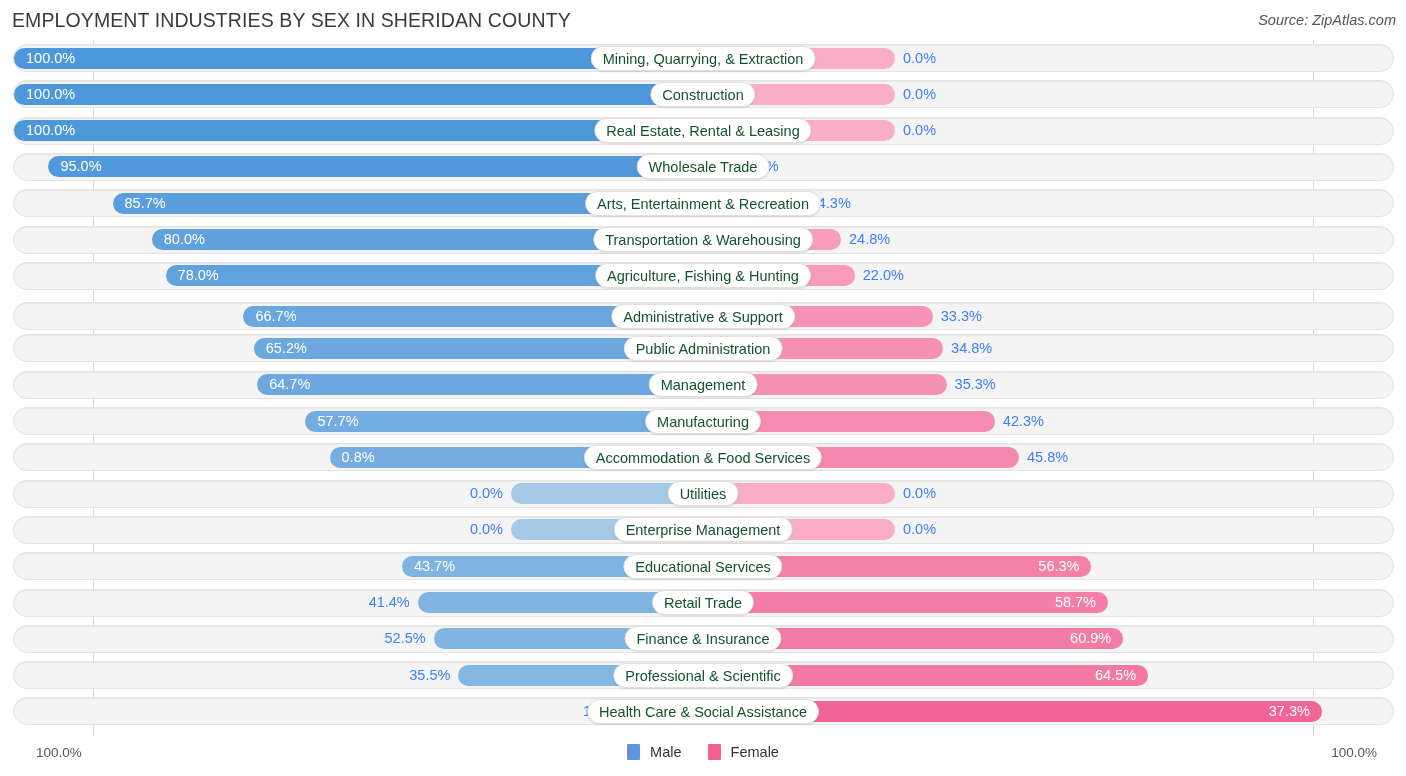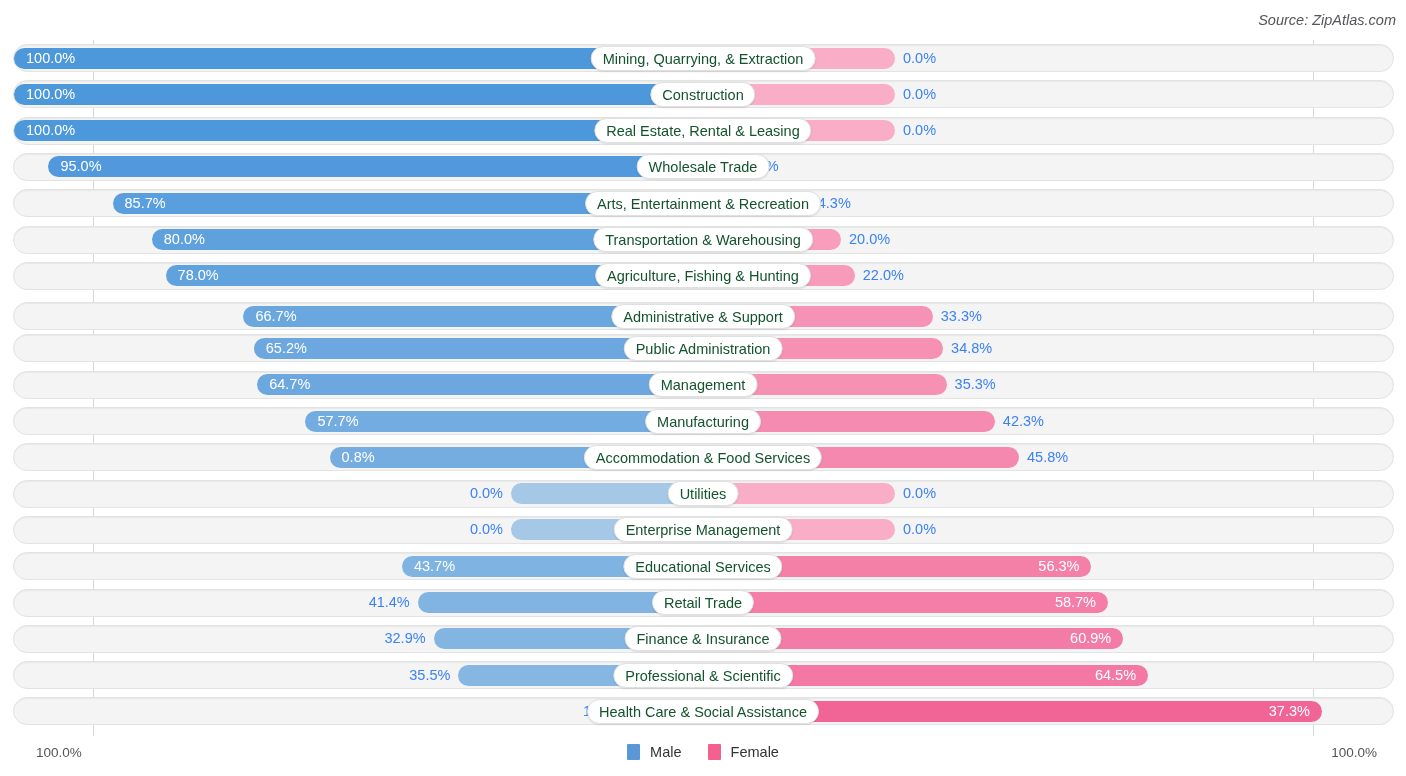--- a/index.html
+++ b/index.html
@@ -172,20 +172,21 @@
     height: 16px;
     vertical-align: -3px;
     margin-right: 6px;
     border-radius: 1px;
   }
 </style>
 </head>
 <body>
 
 <div class="header">
+  <div class="chart-title">EMPLOYMENT INDUSTRIES BY SEX IN SHERIDAN COUNTY</div>
   <div class="source">Source: ZipAtlas.com</div>
 </div>
 
 <div class="plot">
   <div class="centerline"></div>
   <div class="centerline right"></div>
   <div id="rows-host">
       <div class="row" style="top: 0px;">
         <div class="track"></div>
         <div class="bar male" style="width: 689px; background: rgb(77, 151, 219);"></div>
@@ -224,21 +225,21 @@
         <div class="bar female" style="width: 98.67px; background: rgb(248, 162, 191);"></div>
         <div class="val male-val inside" style="left: 124.527px;">85.7%</div>
         <div class="val female-val" style="left: 809.67px;">14.3%</div>
         <div class="pill">Arts, Entertainment &amp; Recreation</div>
       </div>
       <div class="row" style="top: 181.5px;">
         <div class="track"></div>
         <div class="bar male" style="width: 551.2px; background: rgb(95, 161, 221);"></div>
         <div class="bar female" style="width: 138px; background: rgb(248, 157, 188);"></div>
         <div class="val male-val inside" style="left: 163.8px;">80.0%</div>
-        <div class="val female-val" style="left: 849px;">20.0%</div>
+        <div class="val female-val" style="left: 849px;">24.8%</div>
         <div class="pill">Transportation &amp; Warehousing</div>
       </div>
       <div class="row" style="top: 217.8px;">
         <div class="track"></div>
         <div class="bar male" style="width: 537.42px; background: rgb(96, 162, 221);"></div>
         <div class="bar female" style="width: 151.8px; background: rgb(248, 155, 187);"></div>
         <div class="val male-val inside" style="left: 177.58px;">78.0%</div>
         <div class="val female-val" style="left: 862.8px;">22.0%</div>
         <div class="pill">Agriculture, Fishing &amp; Hunting</div>
       </div>
@@ -311,21 +312,21 @@
         <div class="bar male" style="width: 285.246px; background: rgb(129, 180, 225);"></div>
         <div class="bar female" style="width: 405.03px; background: rgb(244, 126, 167);"></div>
         <div class="val male-val" style="left: 0px; width: 409.754px;">41.4%</div>
         <div class="val female-val inside" style="left: 0px; width: 1096.03px; text-align: right;">58.7%</div>
         <div class="pill">Retail Trade</div>
       </div>
       <div class="row" style="top: 580.8px;">
         <div class="track"></div>
         <div class="bar male" style="width: 269.399px; background: rgb(131, 181, 226);"></div>
         <div class="bar female" style="width: 420.21px; background: rgb(243, 124, 166);"></div>
-        <div class="val male-val" style="left: 0px; width: 425.601px;">32.9%</div>
+        <div class="val male-val" style="left: 0px; width: 425.601px;">52.5%</div>
         <div class="val female-val inside" style="left: 0px; width: 1111.21px; text-align: right;">60.9%</div>
         <div class="pill">Finance &amp; Insurance</div>
       </div>
       <div class="row" style="top: 617.1px;">
         <div class="track"></div>
         <div class="bar male" style="width: 244.595px; background: rgb(134, 183, 226);"></div>
         <div class="bar female" style="width: 445.05px; background: rgb(243, 121, 164);"></div>
         <div class="val male-val" style="left: 0px; width: 450.405px;">35.5%</div>
         <div class="val female-val inside" style="left: 0px; width: 1136.05px; text-align: right;">64.5%</div>
         <div class="pill">Professional &amp; Scientific</div>

